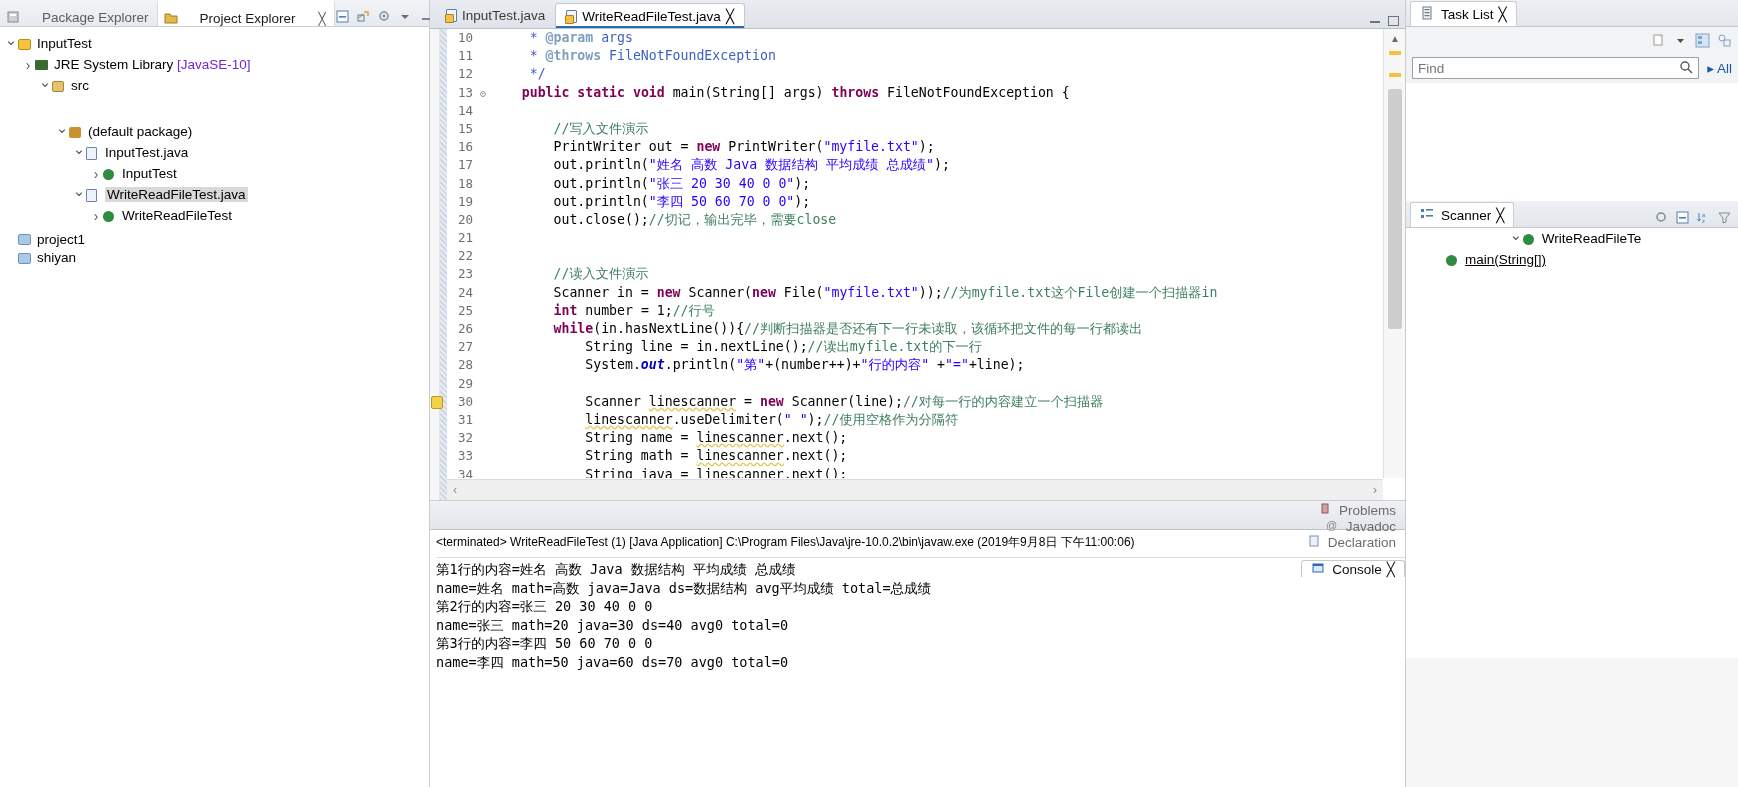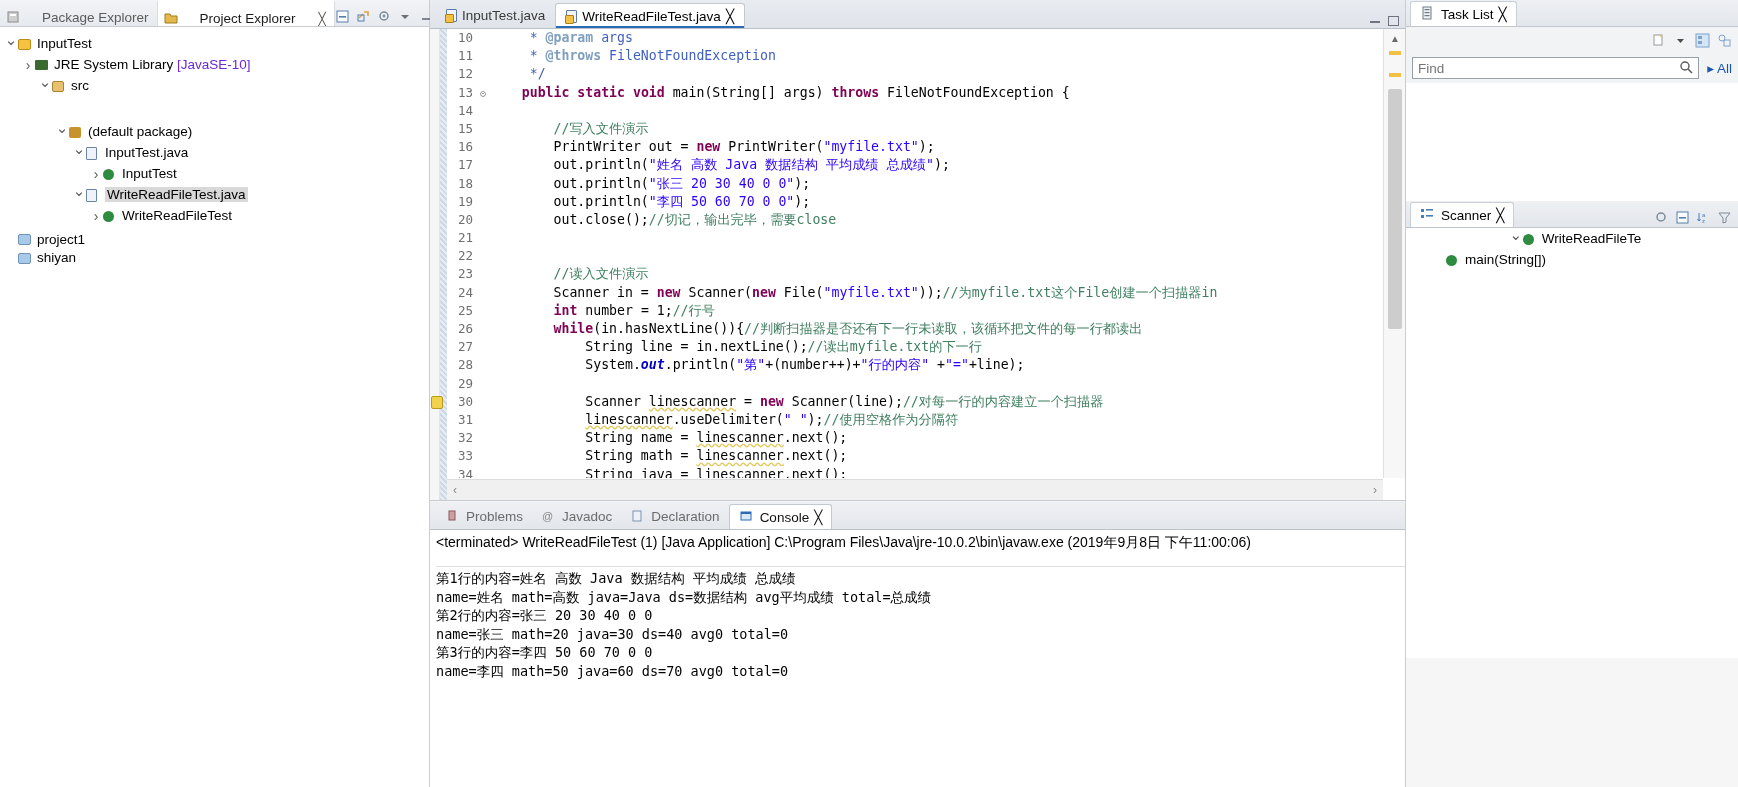--- a/index.html
+++ b/index.html
@@ -136,34 +136,34 @@
   .vs-thumb { position:absolute; right:3px; top:60px; width:14px; height:240px; background:#cdcdcd; border-radius:2px;}
   .vs-mark  { position:absolute; right:4px; width:12px; height:4px; }
 
   
   .bottom {
     position:absolute; left:0; right:0; bottom:0; height:285px; background:#f3f3f3;
   }
   .btabbar {
     display:flex; align-items:flex-end; height:28px;
     background:linear-gradient(#eef0f4,#e3e6eb);
-    border-bottom:1px solid #bcc2cb; padding-left:6px;
+    border-bottom:1px solid #bcc2cb; padding-left:6px;flex-direction:column;
   }
   .btab {
     display:flex;align-items:center;gap:5px;height:25px;padding:0 9px;
     font-size:13.5px;color:#6c6c6c;border-radius:3px 3px 0 0; white-space:nowrap; cursor:default;
   }
   .btab.active{ background:#ffffff;color:#111;border:1px solid #c3c9d1;border-bottom:none;margin-top:10px;}
   .console-body{
     background:#ffffff; height:257px; padding:4px 0 0 6px; overflow:hidden;
     font-family:"DejaVu Sans Mono","Liberation Mono",monospace;
   }
   .term-line{
-    font-family:"Liberation Sans",sans-serif; font-size:14px; color:#000;
-    border-bottom:1px solid #dedede; padding-bottom:14px; margin-bottom:2px; white-space:nowrap;
+    font-family:"Liberation Sans",sans-serif; font-size:12px; color:#000;
+    border-bottom:1px solid #dedede; padding-bottom:6px; margin-bottom:2px; white-space:nowrap;
   }
   .out-line{ font-size:13.5px; line-height:18.6px; white-space:pre; color:#000; }
 
   
   .right {
     position:absolute; right:0; top:0; width:333px; height:787px; background:#f6f6f6;
     border-left:1px solid #c9cdd2;
   }
   .rpanel-head{
     display:flex;align-items:flex-end;height:27px;
@@ -515,21 +515,21 @@
     </div>
 
     <div class="rbody" style="height:430px;" id="outline">
         <div class="outline-row" style="padding-left: 6px; justify-content: center;">
           <span class="arrow open"></span>
           <span class="ico">
             <span class="ic-class" style="display: block;"></span>
           </span>
           <span class="tlabel">WriteReadFileTe</span>
         </div>
-        <div class="outline-row" style="padding-left: 26px;">
+        <div class="outline-row" style="padding-left: 26px; text-decoration: underline;">
           <span class="arrow none"></span>
           <span class="ico">
             <span class="ic-class" style="display: block;"></span>
           </span>
           <span class="tlabel">main(String[])</span>
         </div>
       </div>
   </div>
 
 </div>

